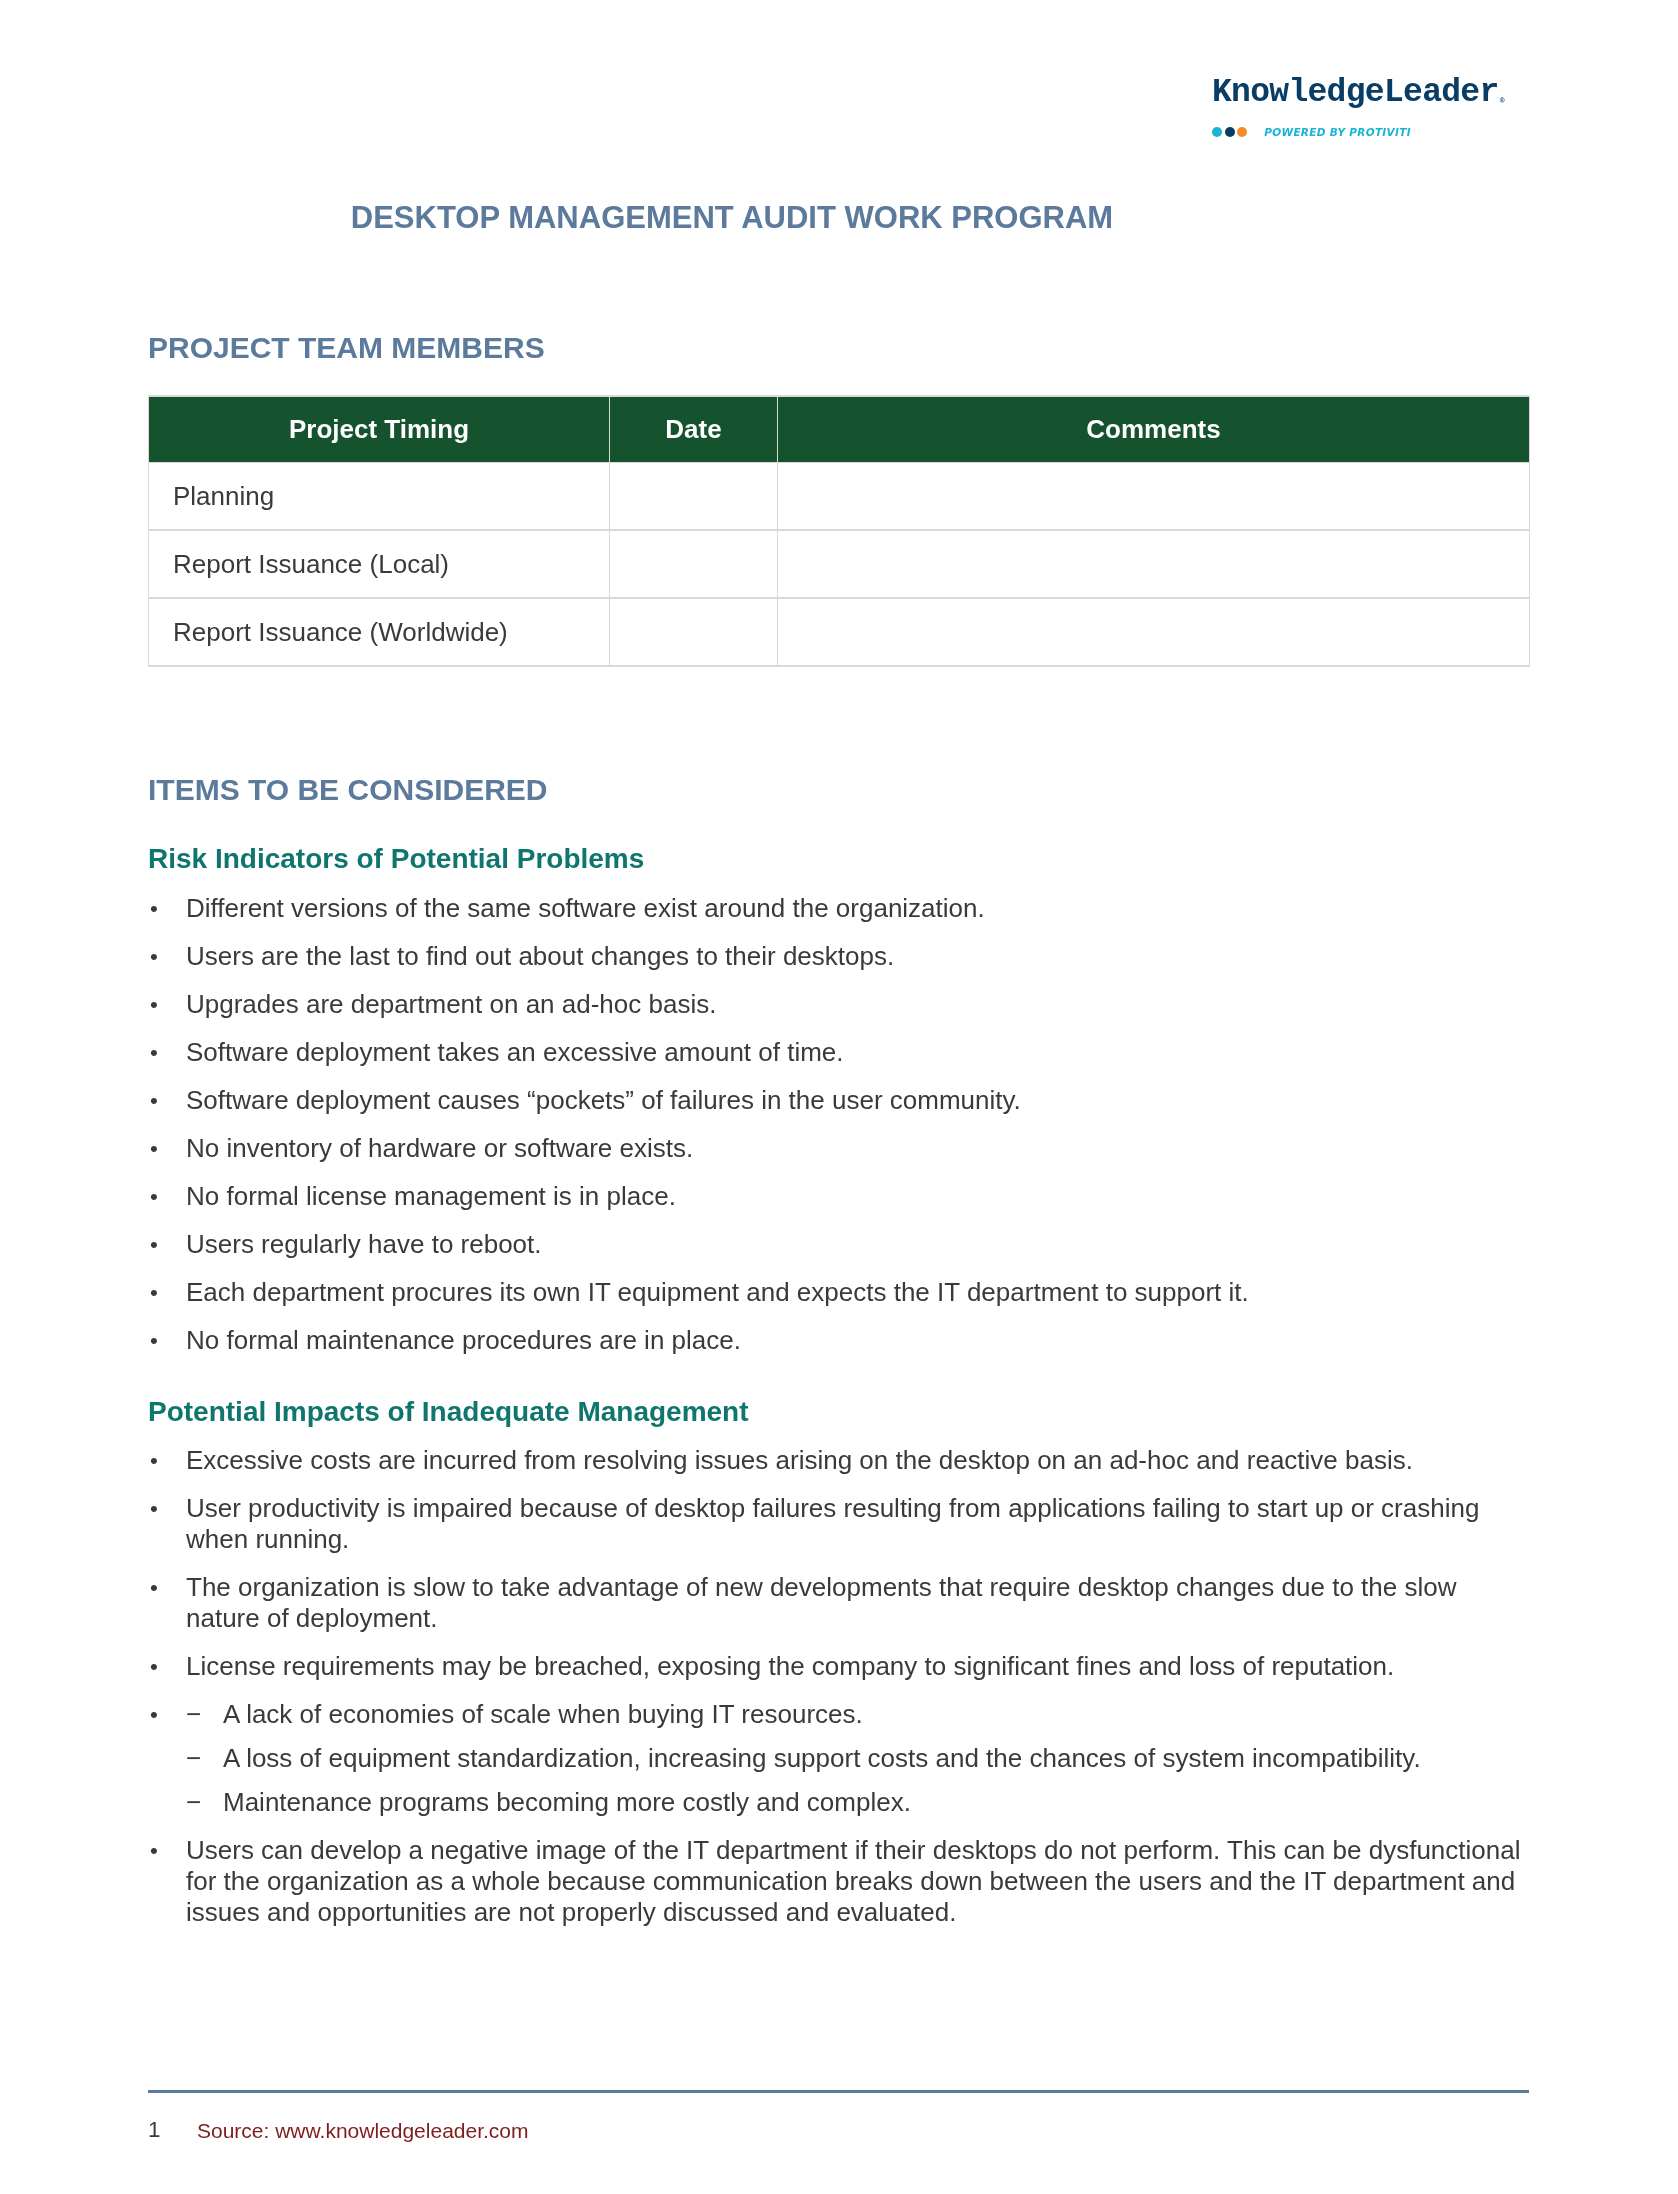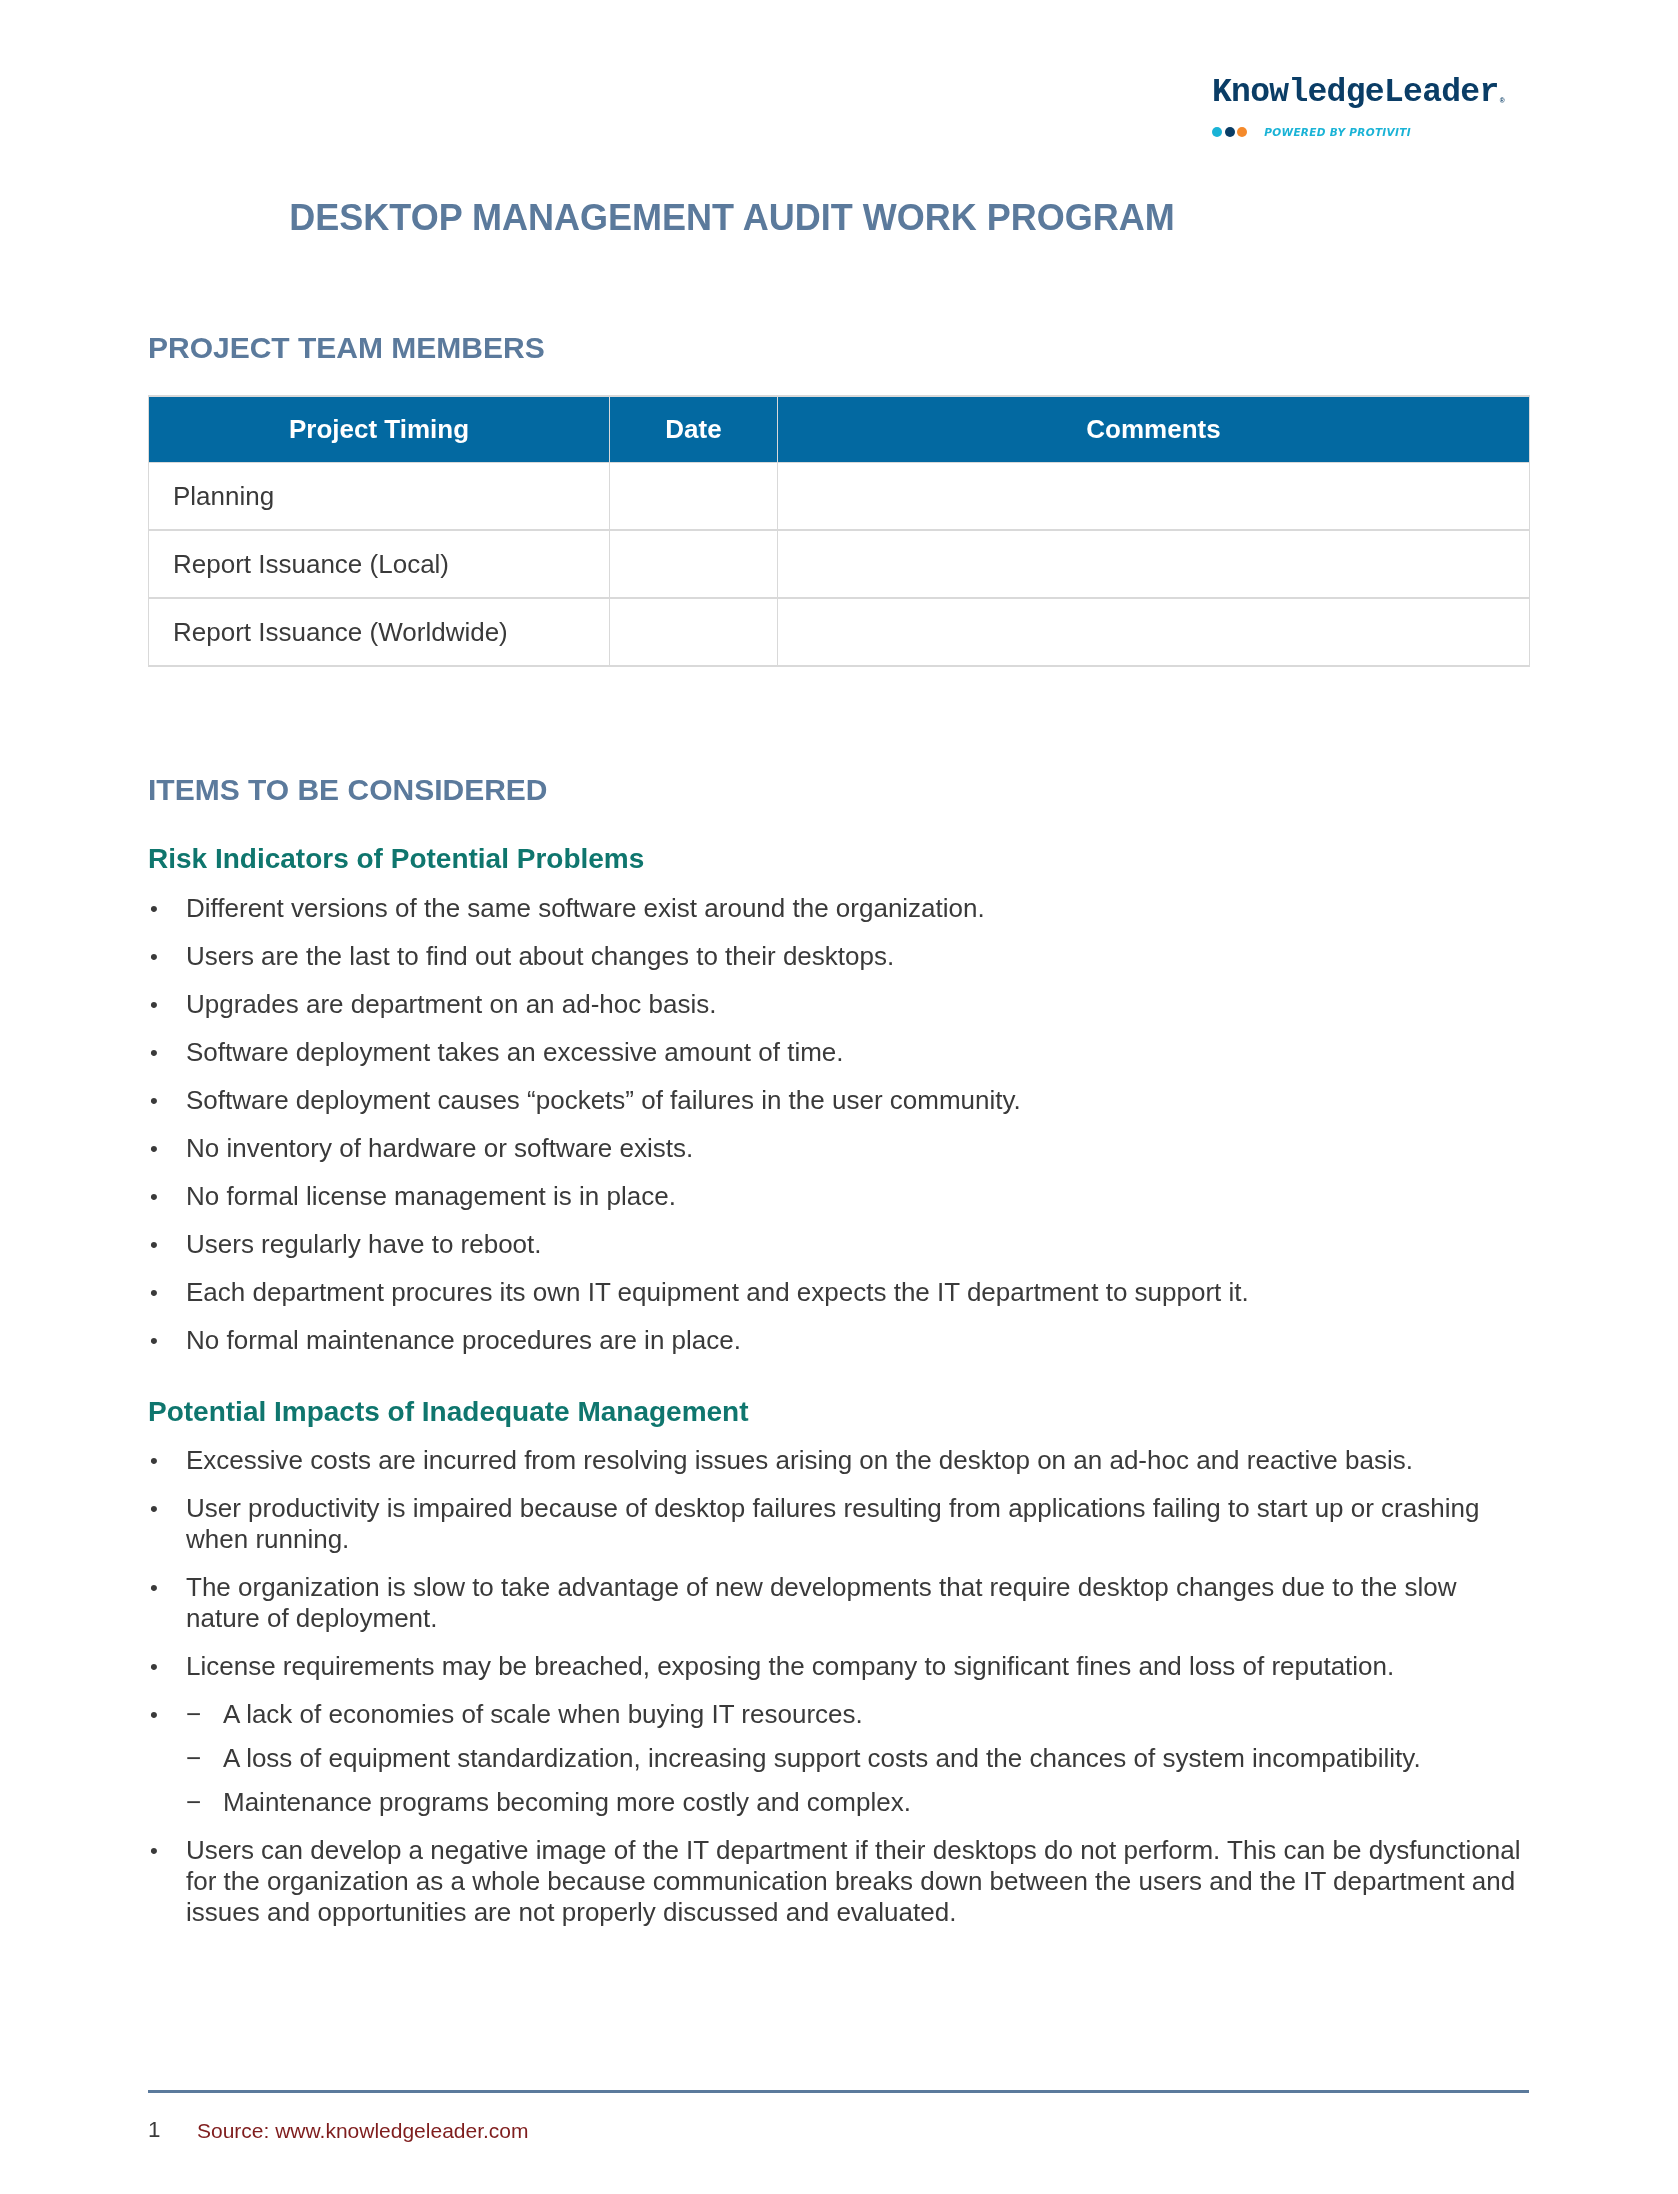--- a/index.html
+++ b/index.html
@@ -20,37 +20,37 @@
   .logo-sub { margin-top: 10.5px; display: flex; align-items: center; height: 14.5px; font-style: italic; }
   .dot { width: 10px; height: 10px; border-radius: 50%; display: inline-block; margin-right: 2.6px; }
   .logo-sub-text {
     margin-left: 14.5px; font-family: "DejaVu Sans", sans-serif; font-weight: bold;
     font-size: 10.5px; letter-spacing: 0.3px; color: #1ab3d6;
   }
 
   
   .doc-title {
     left: 0; top: 188px; width: 1464px; text-align: center;
-    font-weight: bold; font-size: 36px; color: #5b7a9c; line-height: 59px;
+    font-weight: bold; font-size: 31px; color: #5b7a9c; line-height: 59px;
     letter-spacing: 0px;
   }
   .section-heading {
     left: 148px; font-weight: bold; font-size: 30px; color: #5b7a9c; line-height: 37px;
   }
   .sub-heading {
     left: 148px; font-weight: bold; font-size: 28px; color: #0f766e; line-height: 36px;
   }
 
   
   table.timing {
     left: 148px; top: 395px; width: 1381px; border-collapse: collapse;
     table-layout: fixed;
   }
   table.timing th {
-    background: #0369a1; color: #ffffff; font-weight: bold; font-size: 26px;
+    background: #14532d; color: #ffffff; font-weight: bold; font-size: 26px;
     height: 63px; text-align: center; border-left: 1.3px solid #d9d9d9; border-right: 1.3px solid #d9d9d9;
     border-top: 2px solid #d9d9d9;
     margin-top: 32px;
   }
   table.timing td {
     height: 64px; font-size: 26px; color: #3a3a3a; padding-left: 24px;
     border: 1.3px solid #d9d9d9; border-bottom-width: 2.6px;
   }
 
   

